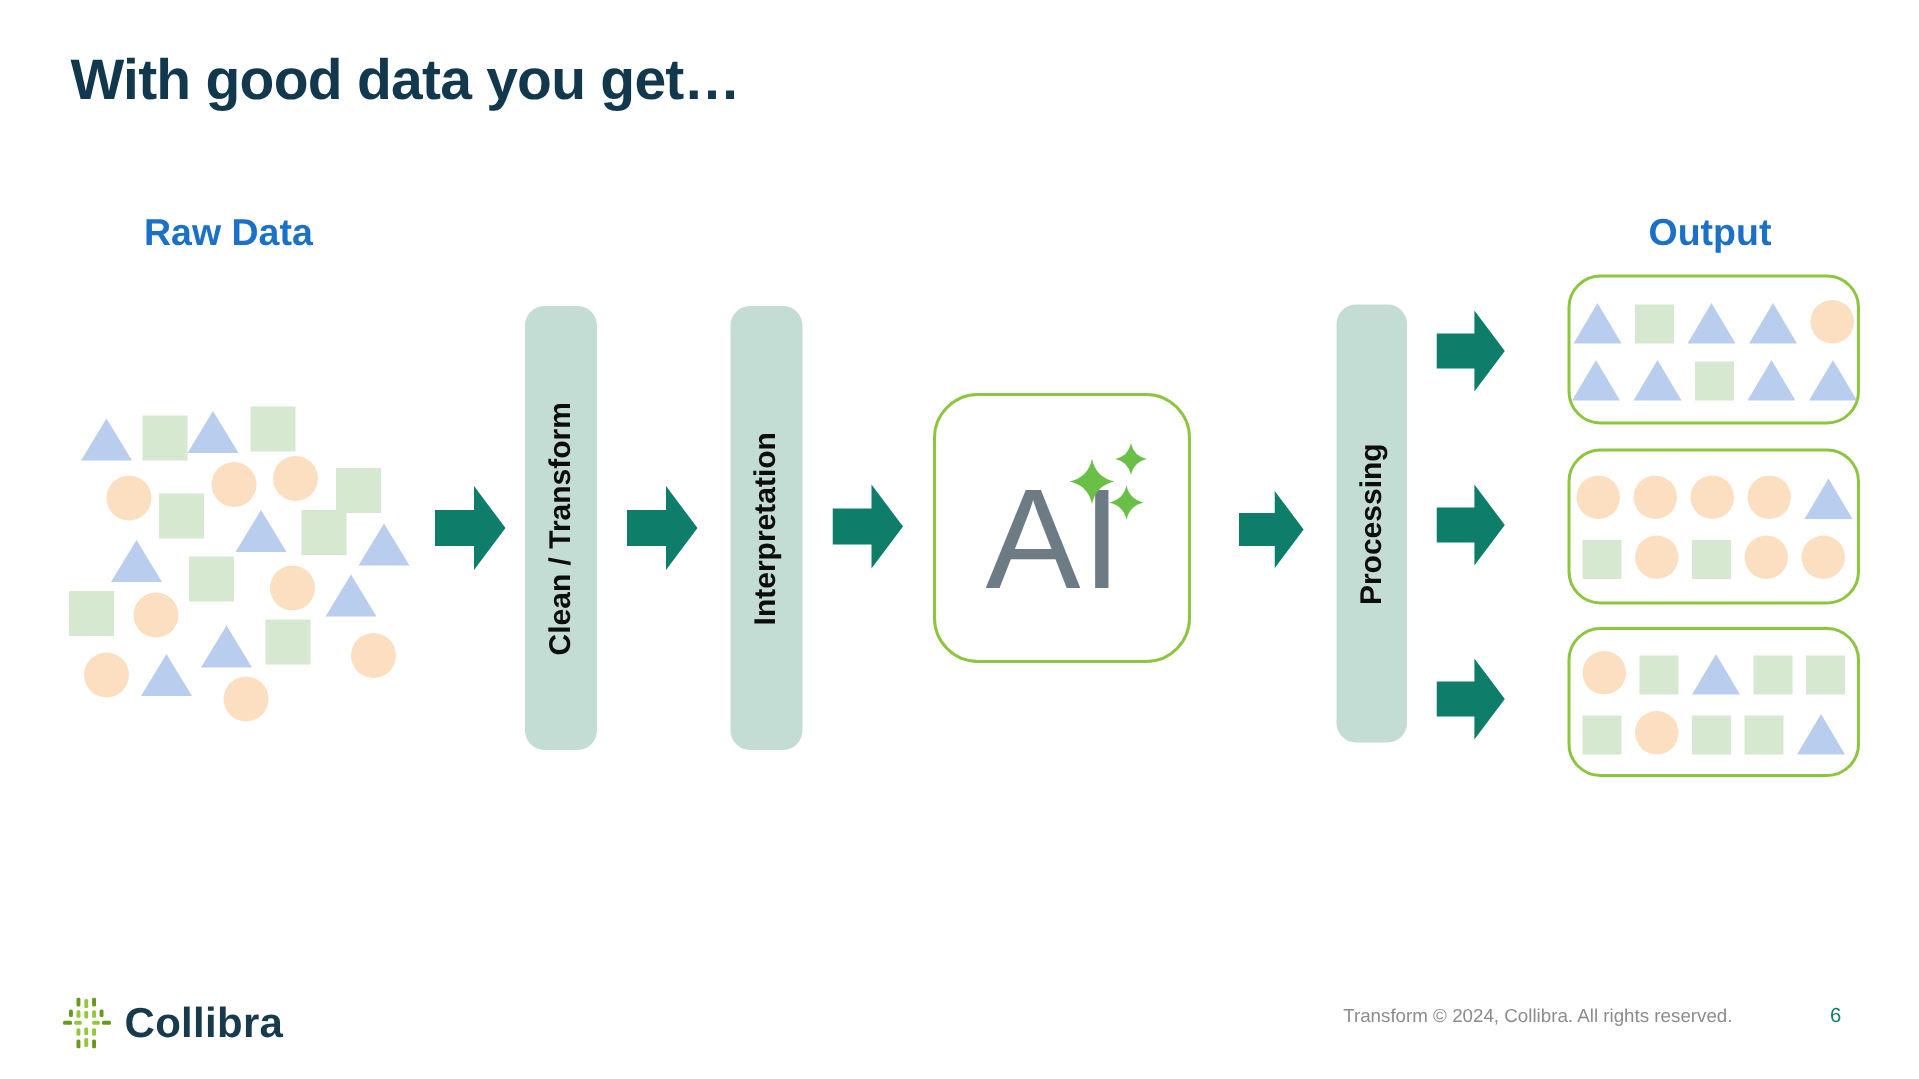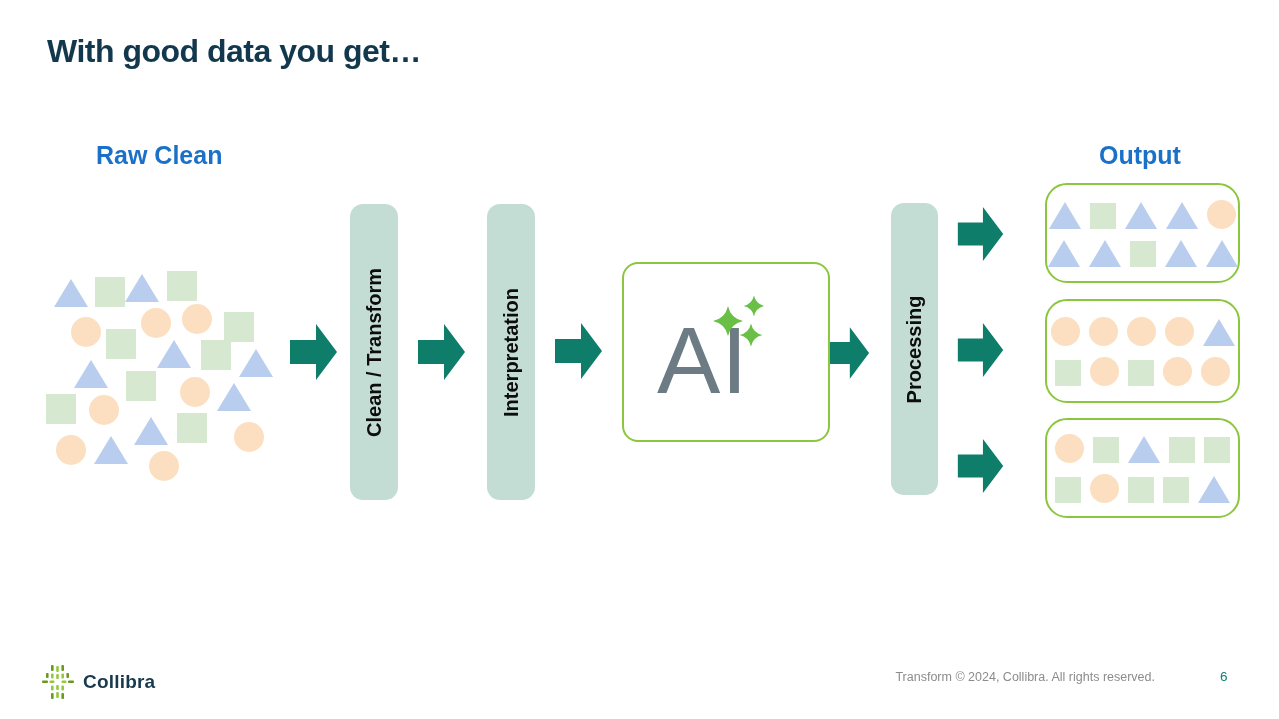--- a/index.html
+++ b/index.html
@@ -1,18 +1,18 @@
 <!DOCTYPE html>
 <html><head>
 <meta charset="utf-8">
 <style>
   html,body{margin:0;padding:0;background:#fff;}
   .slide{position:relative;width:1279px;height:719px;background:#ffffff;overflow:hidden;
          font-family:"Liberation Sans",sans-serif;}
-  .title{position:absolute;left:47px;top:33px;margin:0;font-size:32px;font-weight:bold;
+  .title{position:absolute;left:47px;top:33px;margin:0;font-size:38px;font-weight:bold;
          color:#12384e;letter-spacing:-0.5px;}
   .label{position:absolute;font-size:25px;font-weight:bold;color:#1b71c8;}
   .label.raw{left:96px;top:141px;}
   .label.out{left:1099px;top:141px;}
 
   
   #scatter{position:absolute;left:0;top:0;width:100%;height:100%;}
   .sh{box-sizing:border-box;}
   .sh.abs{position:absolute;}
   .sh-square{width:30px;height:30px;background:#d6e8cf;}
@@ -27,47 +27,47 @@
   .pill{position:absolute;width:48px;background:#c3dcd4;border-radius:13px;
         display:flex;align-items:center;justify-content:center;}
   .pill-label{transform:rotate(-90deg);white-space:nowrap;font-size:20px;font-weight:bold;
               color:#0d0d0d;}
 
   
   .arrow{position:absolute;}
   .arrow polygon{fill:#0e7d6a;}
 
   
-  .ai-box{position:absolute;left:622px;top:262px;width:208px;height:180px;background:#fff;
-          border:2.5px solid #8cc63f;border-radius:16px;box-sizing:border-box;}
+  .ai-box{position:absolute;left:622px;top:262px;width:172px;height:180px;background:#fff;
+          border:2.5px solid #8cc63f;border-radius:30px;box-sizing:border-box;}
   .ai-text{position:absolute;left:33px;bottom:32px;font-size:95px;line-height:1;
            color:#6d7b84;font-weight:normal;letter-spacing:1px;}
   .ai-sparkles{position:absolute;left:84px;top:28px;}
   .ai-sparkles path{fill:#6abf47;}
 
   
   .obox{position:absolute;left:1045px;width:195px;background:#fff;border:2.5px solid #8cc63f;
         border-radius:22px;box-sizing:border-box;display:flex;align-items:center;justify-content:center;}
   .obox-rows{display:flex;flex-direction:column;gap:11px;}
   .orow{display:flex;gap:9px;align-items:flex-end;justify-content:center;}
 
   
   .brand{position:absolute;left:42px;top:665px;display:flex;align-items:center;gap:9px;}
-  .brand-name{font-size:19px;font-weight:bold;color:#173a4d;letter-spacing:0.2px;}
+  .brand-name{font-size:28px;font-weight:bold;color:#173a4d;letter-spacing:0.2px;}
   .copyright{position:absolute;right:124px;top:670px;font-size:12.5px;color:#8c8c8c;}
   .pagenum{position:absolute;left:1220px;top:669px;font-size:13.5px;color:#0f7f6d;}
 </style>
 </head>
 <body>
 
 <div class="slide">
 
   <h1 class="title">With good data you get…</h1>
 
-  <div class="label raw">Raw Clean</div>
+  <div class="label raw">Raw Data</div>
   <div class="label out">Output</div>
 
   <div id="scatter">
       <div class="sh sh-triangle abs" style="left: 54px; top: 279px;"></div>
       <div class="sh sh-square abs" style="left: 95px; top: 277px;"></div>
       <div class="sh sh-triangle abs" style="left: 125px; top: 274px;"></div>
       <div class="sh sh-square abs" style="left: 167px; top: 271px;"></div>
       <div class="sh sh-circle abs" style="left: 71px; top: 317px;"></div>
       <div class="sh sh-circle abs" style="left: 141px; top: 308px;"></div>
       <div class="sh sh-circle abs" style="left: 182px; top: 304px;"></div>

